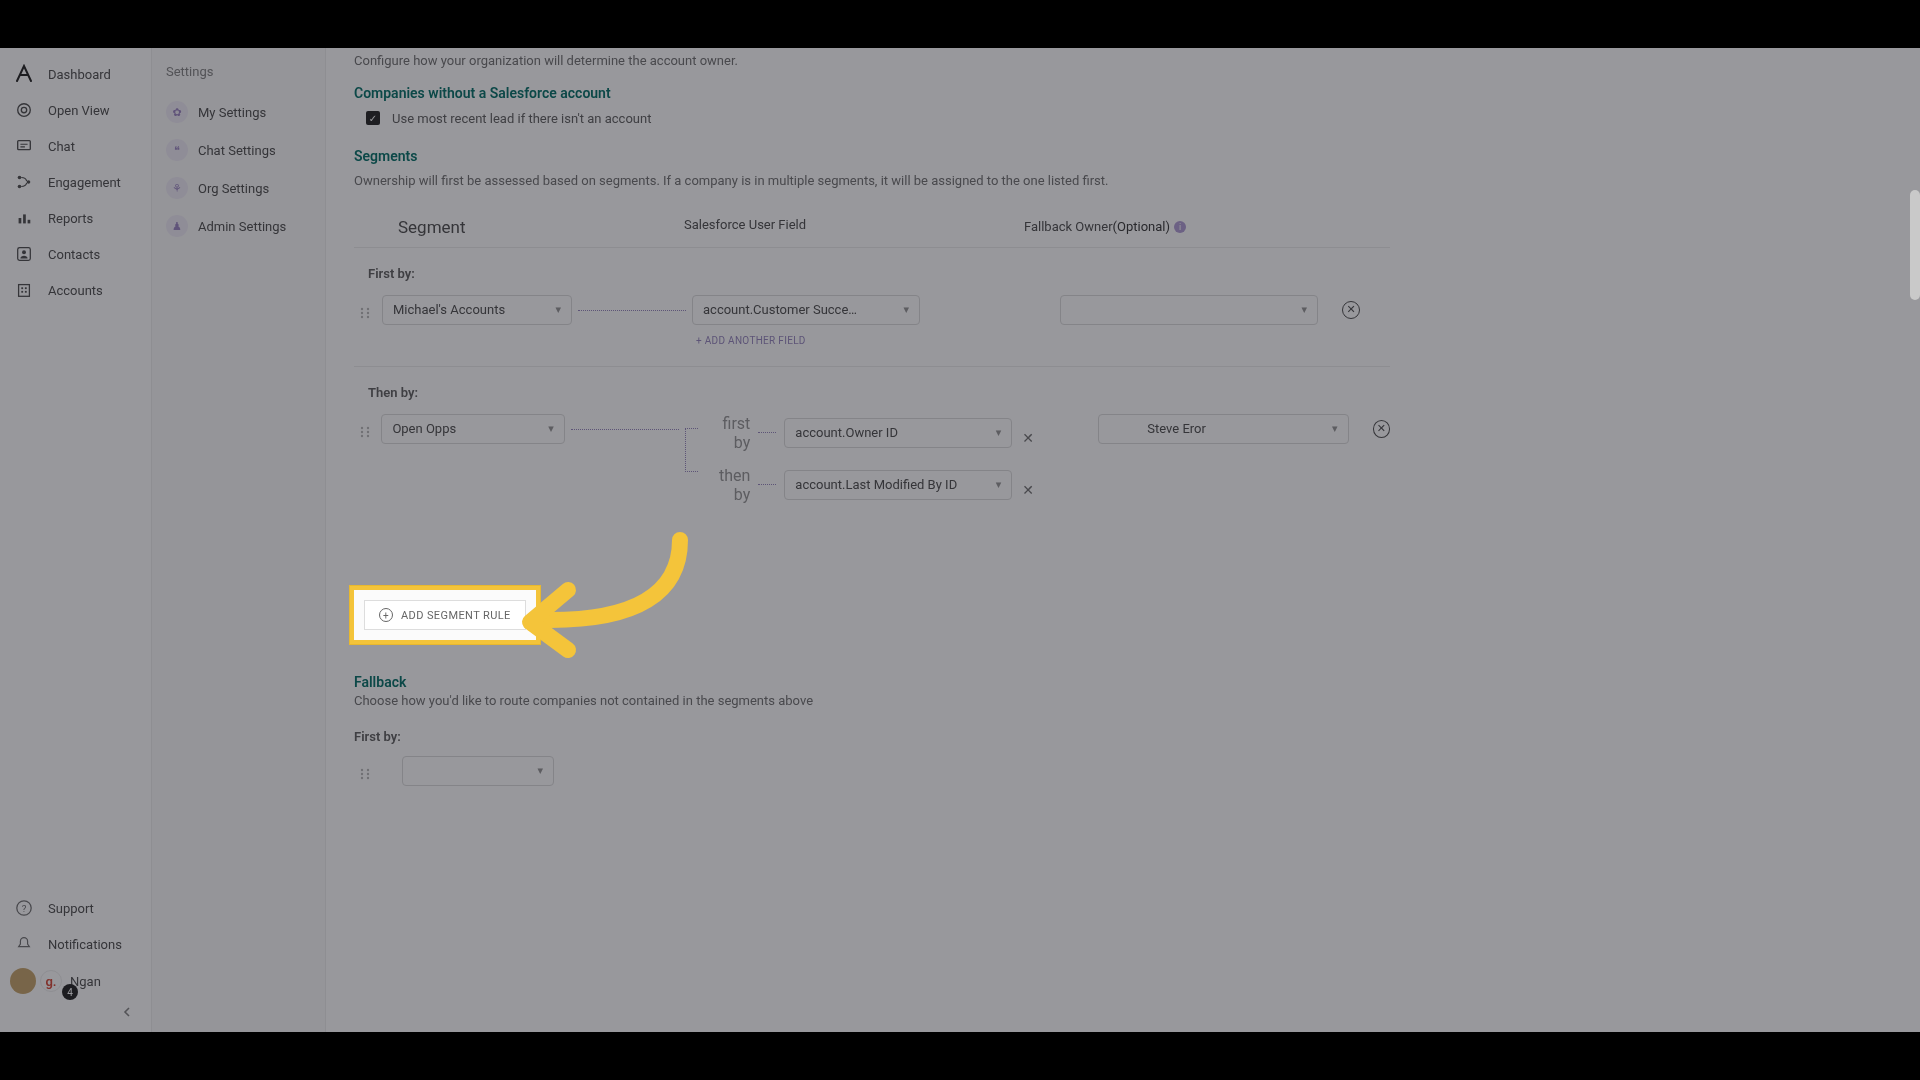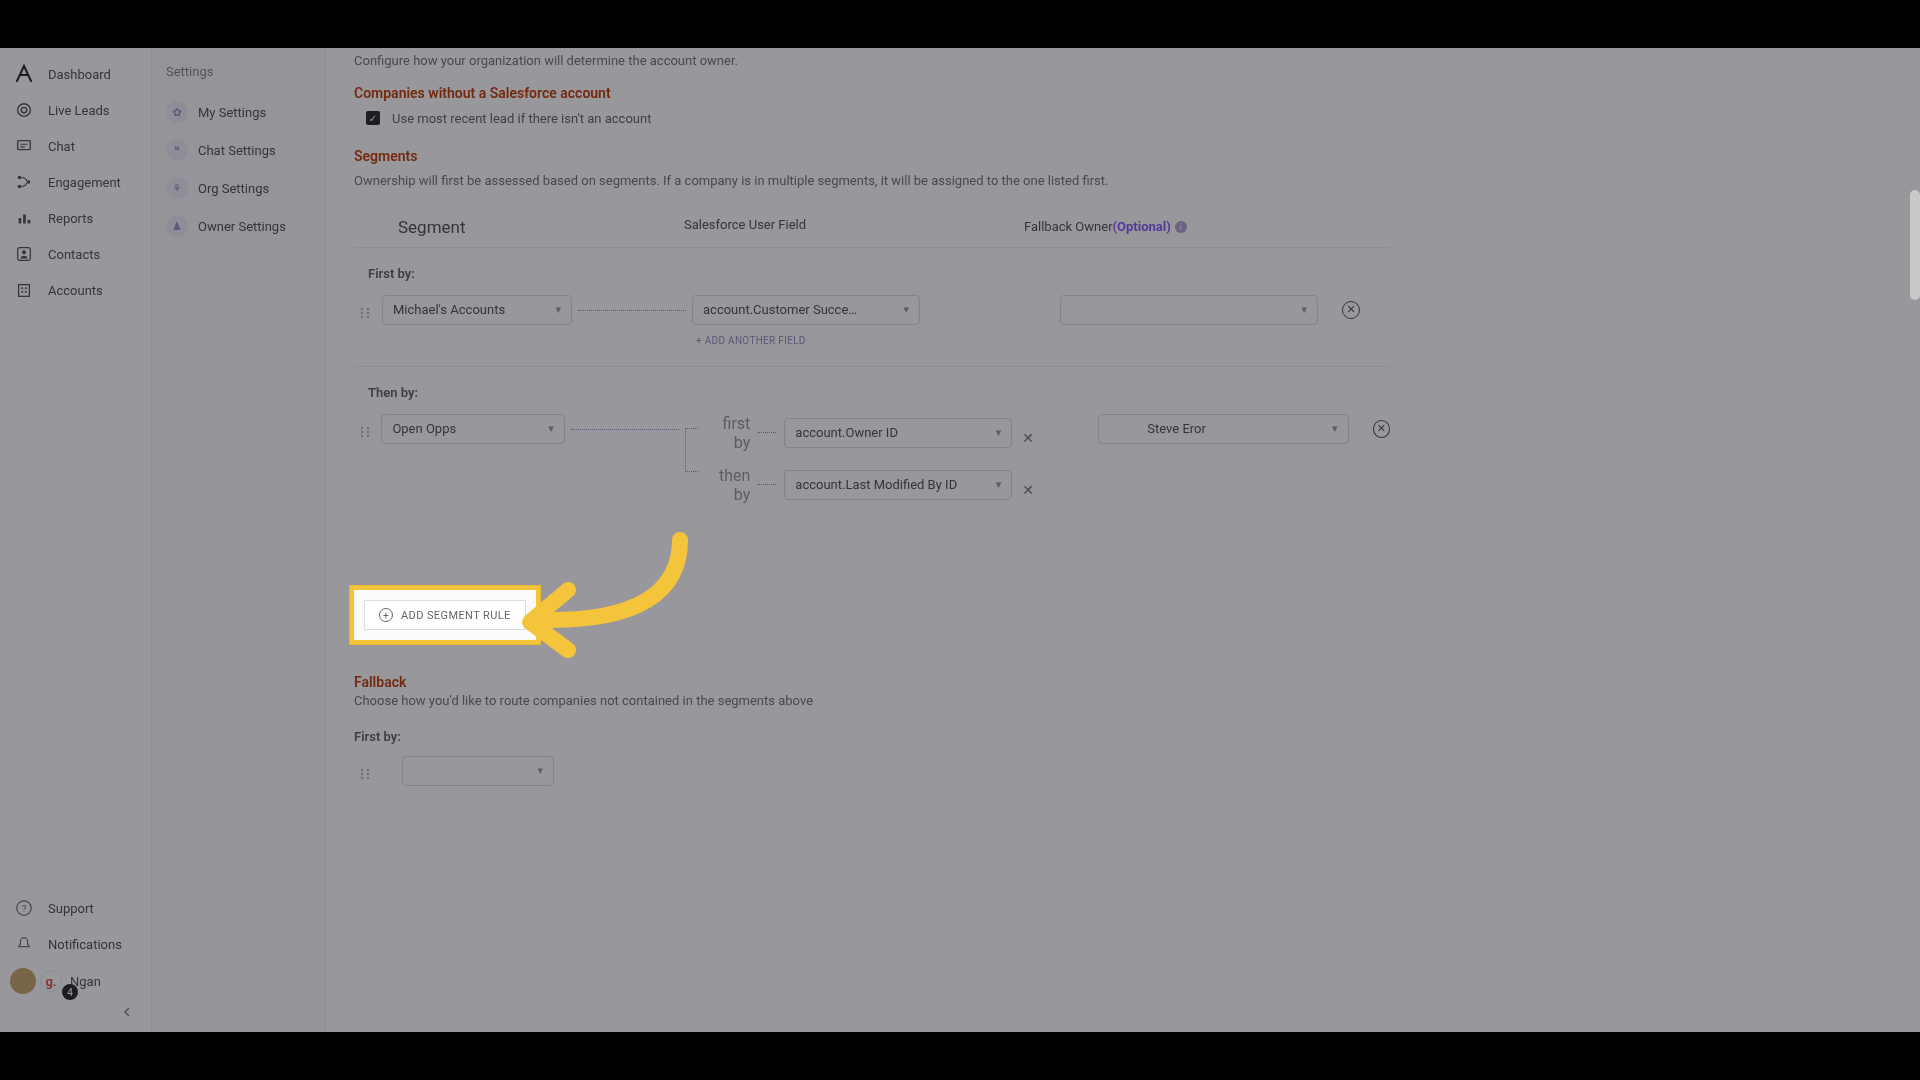--- a/index.html
+++ b/index.html
@@ -25,29 +25,29 @@
 .subnav { width: 174px; background:#fafafa; border-right:1px solid #eee; padding-top: 16px; flex-shrink:0; }
 .subnav-title { font-size:13px; color:#888; padding:0 14px 14px; }
 .subnav-item { display:flex; align-items:center; gap:10px; padding:8px 14px; cursor:pointer; }
 .subnav-item .sicon { width:22px; height:22px; border-radius:50%; background:#f0ecf7; display:flex; align-items:center; justify-content:center; color:#9f8bc4; font-size:11px; }
 .subnav-item .slabel { font-size:13px; color:#555; }
 
 
 .main { flex:1; background:#fff; overflow-y:auto; position:relative; }
 .main-inner { padding: 4px 36px 40px 28px; max-width: 1100px; margin-left: 0; }
 .p { font-size:13px; color:#777; margin-bottom: 14px; line-height:1.45; }
-.h { font-size:14px; color:#c2410c; font-weight:600; margin:10px 0 8px; }
+.h { font-size:14px; color:#0f766e; font-weight:600; margin:10px 0 8px; }
 .cb-row { display:flex; align-items:center; gap:12px; margin: 10px 0 22px 12px; }
 .cb { width:14px; height:14px; background:#2d2d2d; display:flex; align-items:center; justify-content:center; color:#fff; font-size:10px; border-radius:2px; }
 
 .cols { display:flex; padding: 12px 0 10px; border-bottom:none; }
 .col1 { width: 330px; padding-left:44px; font-size:17px; color:#555; }
 .col2 { width: 340px; font-size:13px; color:#555; }
 .col3 { font-size:13px; color:#555; display:flex; align-items:center; gap:0; }
-.opt { color:#8b5cf6;font-weight:bold; }
+.opt { color:#404040; }
 .info-dot { width:12px; height:12px; border-radius:50%; background:#b3a0d6; color:#fff; font-size:9px; display:flex; align-items:center; justify-content:center; margin-left:4px; }
 
 .rule-block { border-top:1px solid #ececec; padding: 18px 0 20px; }
 .rule-label { font-size:13px; font-weight:600; color:#666; margin:0 0 14px 14px; }
 .rule-row { display:flex; align-items:flex-start; gap:0; position:relative; }
 .drag { width:16px; height:16px; color:#bbb; margin-top:10px; margin-right:8px; margin-left:4px; cursor:grab; }
 .drag svg { width:14px; height:14px; }
 .sel { height:30px; border:1px solid #ddd; border-radius:4px; background:#fff; display:flex; align-items:center; justify-content:space-between; padding:0 10px; font-size:13px; color:#555; cursor:pointer; }
 .sel .caret { color:#999; font-size:11px; }
 .sel-190 { width:190px; } .sel-228 { width:228px; } .sel-258 { width:258px; }
@@ -93,21 +93,21 @@
         </span>
       <span class="label">Dashboard</span>
     </div>
     <div class="nav-item">
       <span class="icon">
           <svg viewBox="0 0 20 20" width="18" height="18">
             <circle cx="10" cy="10" r="7" stroke="#555" stroke-width="1.5" fill="none"></circle>
             <circle cx="10" cy="10" r="3" stroke="#555" stroke-width="1.5" fill="none"></circle>
           </svg>
         </span>
-      <span class="label">Live Leads</span>
+      <span class="label">Open View</span>
     </div>
     <div class="nav-item">
       <span class="icon">
           <svg viewBox="0 0 20 20" width="18" height="18">
             <rect x="3" y="4" width="14" height="10" rx="1" stroke="#555" stroke-width="1.5" fill="none"></rect>
             <path d="M6 8h8M6 11h5" stroke="#555" stroke-width="1.2"></path>
           </svg>
         </span>
       <span class="label">Chat</span>
     </div>
@@ -196,21 +196,21 @@
     <div class="subnav-item">
       <span class="sicon">❝</span>
       <span class="slabel">Chat Settings</span>
     </div>
     <div class="subnav-item">
       <span class="sicon">⚘</span>
       <span class="slabel">Org Settings</span>
     </div>
     <div class="subnav-item">
       <span class="sicon">♟</span>
-      <span class="slabel">Owner Settings</span>
+      <span class="slabel">Admin Settings</span>
     </div>
   </div>
 
   <div class="main">
     <div class="main-inner">
       <div class="p">Configure how your organization will determine the account owner.</div>
       <div class="h">Companies without a Salesforce account</div>
       <div class="cb-row">
         <div class="cb">✓</div>
         <span style="font-size:13px;color:#666;">Use most recent lead if there isn't an account</span>

